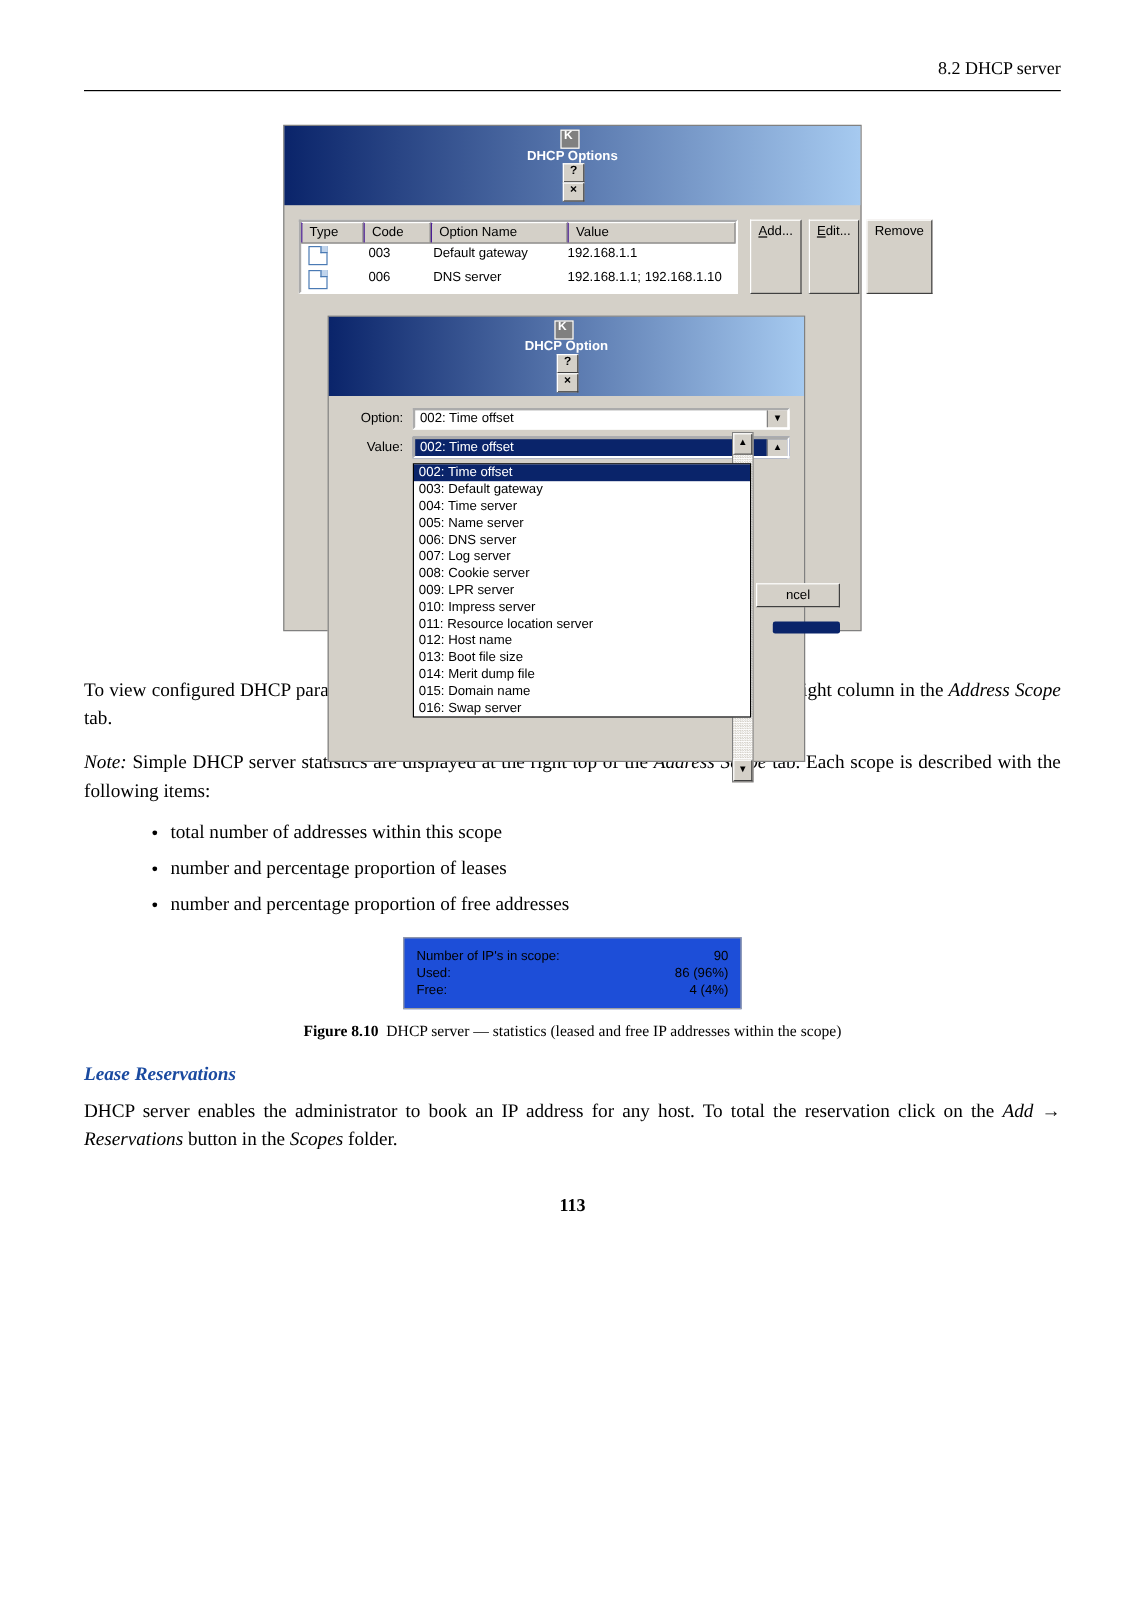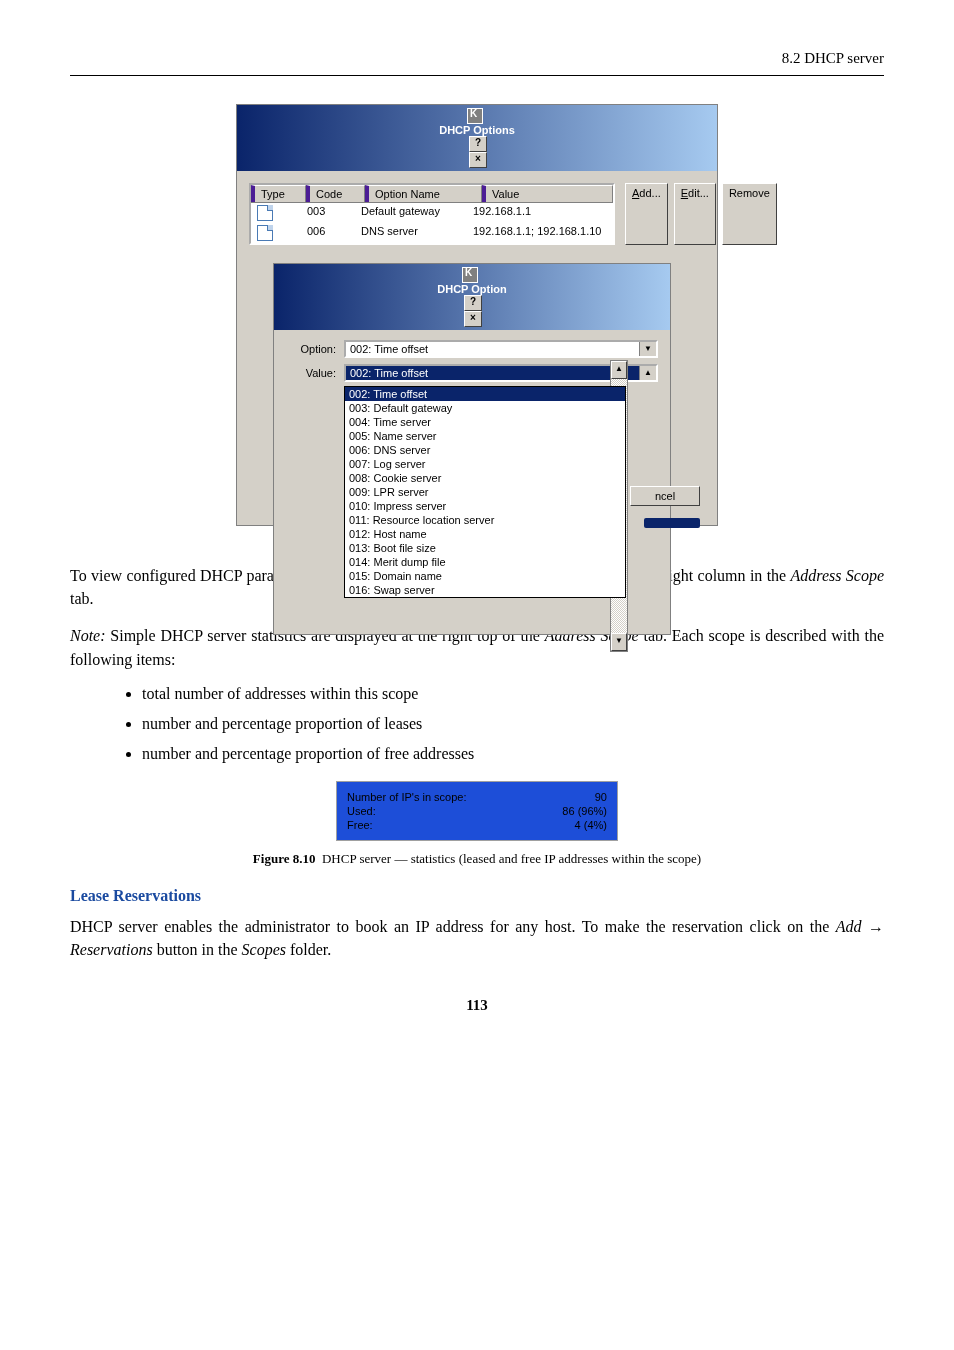--- a/index.html
+++ b/index.html
@@ -87,21 +87,21 @@
   }
   .grid-header {
     display: flex;
     background: #d4d0c8;
     border-bottom: 1px solid #808080;
   }
   .grid-header .cell {
     padding: 2px 6px;
     border-right: 1px solid #808080;
     border-top: 1px solid #fff;
-    border-left: 4px solid #4c1d95;
+    border-left: 1px solid #4c1d95;
   }
   .col-type { width: 38px; }
   .col-code { width: 42px; }
   .col-name { width: 100px; }
   .col-value { flex: 1; }
   .grid-row {
     display: flex;
     padding: 1px 0;
   }
   .grid-row .cell {
@@ -267,20 +267,21 @@
     font-size: 11px;
     padding: 8px 10px;
   }
   .stats-row {
     display: flex;
     justify-content: space-between;
     padding: 1px 0;
   }
   .section-head {
     color: #1a4aa0;
+    font-style: italic;
     font-weight: bold;
     font-size: 16px;
     margin: 20px 0 10px 0;
   }
   .page-num {
     text-align: center;
     font-size: 15px;
     font-weight: bold;
     margin-top: 36px;
   }
@@ -419,17 +420,17 @@
     </div>
   </div>
 
   <div class="caption">
     <b>Figure 8.10</b>&nbsp;&nbsp;<span>DHCP server — statistics (leased and free IP addresses within the scope)</span>
   </div>
 
   <div class="section-head">Lease Reservations</div>
 
   <p class="body-text">
-    <span>DHCP server enables the administrator to book an IP address for any host.  To make the reservation click on the </span><i>Add</i><span> → </span><i>Reservations</i><span> button in the </span><i>Scopes</i><span> folder.</span>
+    <span>DHCP server enables the administrator to book an IP address for any host.  To total the reservation click on the </span><i>Add</i><span> → </span><i>Reservations</i><span> button in the </span><i>Scopes</i><span> folder.</span>
   </p>
 
   <div class="page-num">113</div>
 </div>
 
 </body></html>

